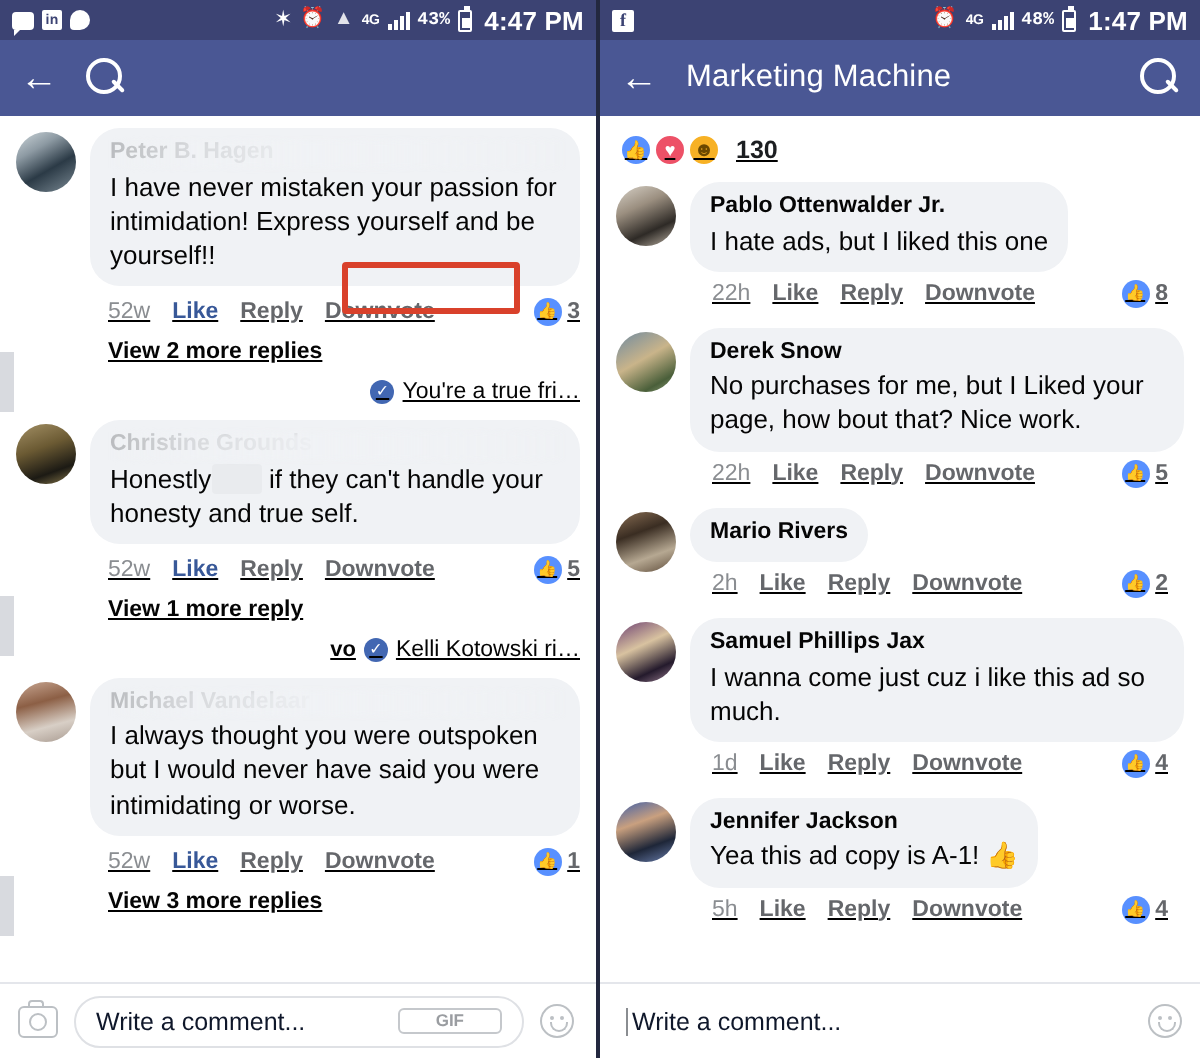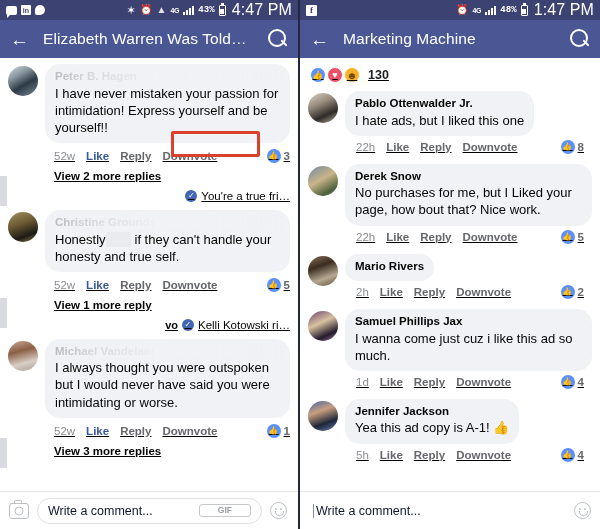--- a/index.html
+++ b/index.html
@@ -18,21 +18,21 @@
   .statusbar {
     height: 20px; background: #3c4373; color:#fff;
     display:flex; align-items:center; padding: 0 6px;
     font-size: 10px; letter-spacing: .1px;
   }
   .sb-left { display:flex; align-items:center; gap:4px; }
   .sb-spacer { flex:1; }
   .sb-right { display:flex; align-items:center; gap:4px; }
   .sb-ico { display:inline-flex; align-items:center; justify-content:center; }
   .sb-batt { font-size:9px; font-weight:700;font-family:Liberation Mono, monospace; }
-  .sb-time { font-size:16px; font-weight:400; margin-left:2px; }
+  .sb-time { font-size:13px; font-weight:700; margin-left:2px; }
 
   .chat-bub {
     width:11px; height:9px; background:#fff; border-radius:2px; position:relative;
   }
   .chat-bub::after{
     content:""; position:absolute; left:1px; bottom:-3px;
     border-left:3px solid #fff; border-bottom:3px solid transparent;
   }
   .round-bub{ width:10px;height:10px;background:#fff;border-radius:50% 50% 50% 2px;}
   .li-box{ width:10px;height:10px;background:#fff;color:#3c4373;font-size:7px;font-weight:700;
@@ -182,21 +182,20 @@
             <i></i>
           </span>
         <span class="sb-batt">43%</span>
         <span class="batt"></span>
         <span class="sb-time">4:47 PM</span>
       </div>
     </div>
 
     <div class="header">
       <span class="back-arrow">←</span>
-      <span class="header-title">Elizabeth Warren Was Told…</span>
       <span class="search-ico"></span>
     </div>
 
     <div class="feed">
 
       <div class="thread-mark" style="top:118px;height:30px;"></div>
       <div class="thread-mark" style="top:240px;height:30px;"></div>
       <div class="thread-mark" style="top:380px;height:30px;"></div>
 
       <div class="comment" style="padding-top:6px">

